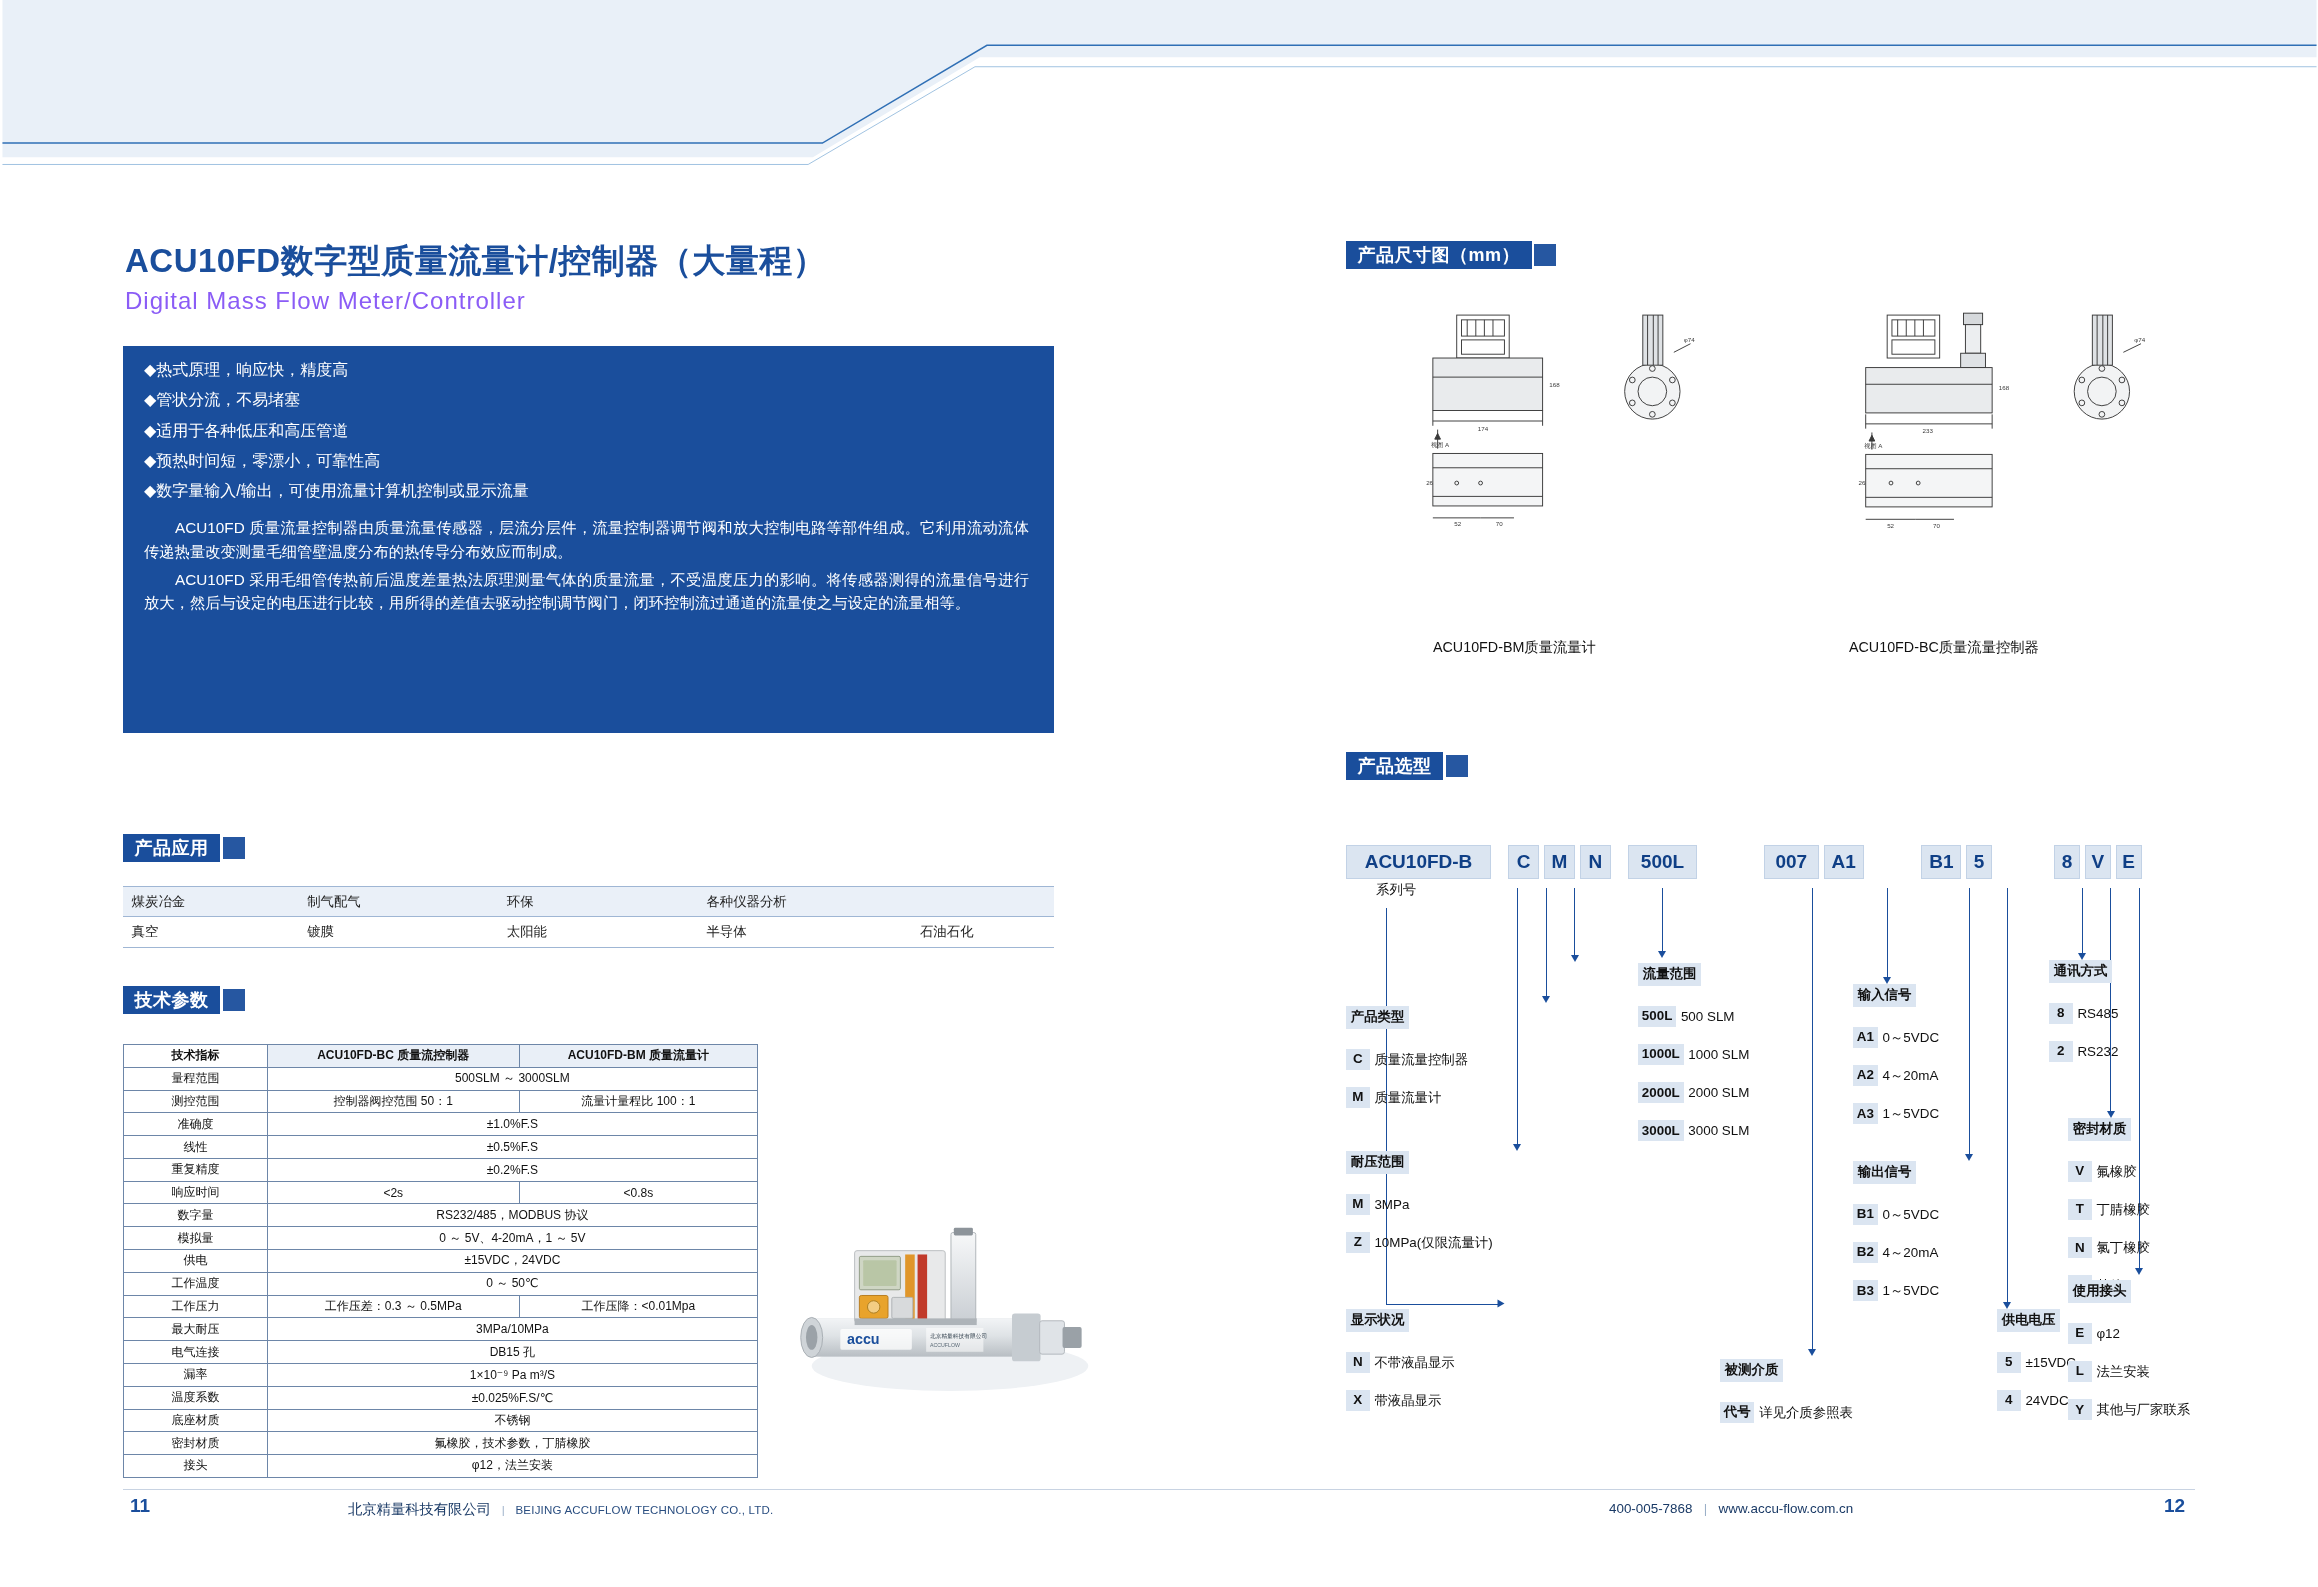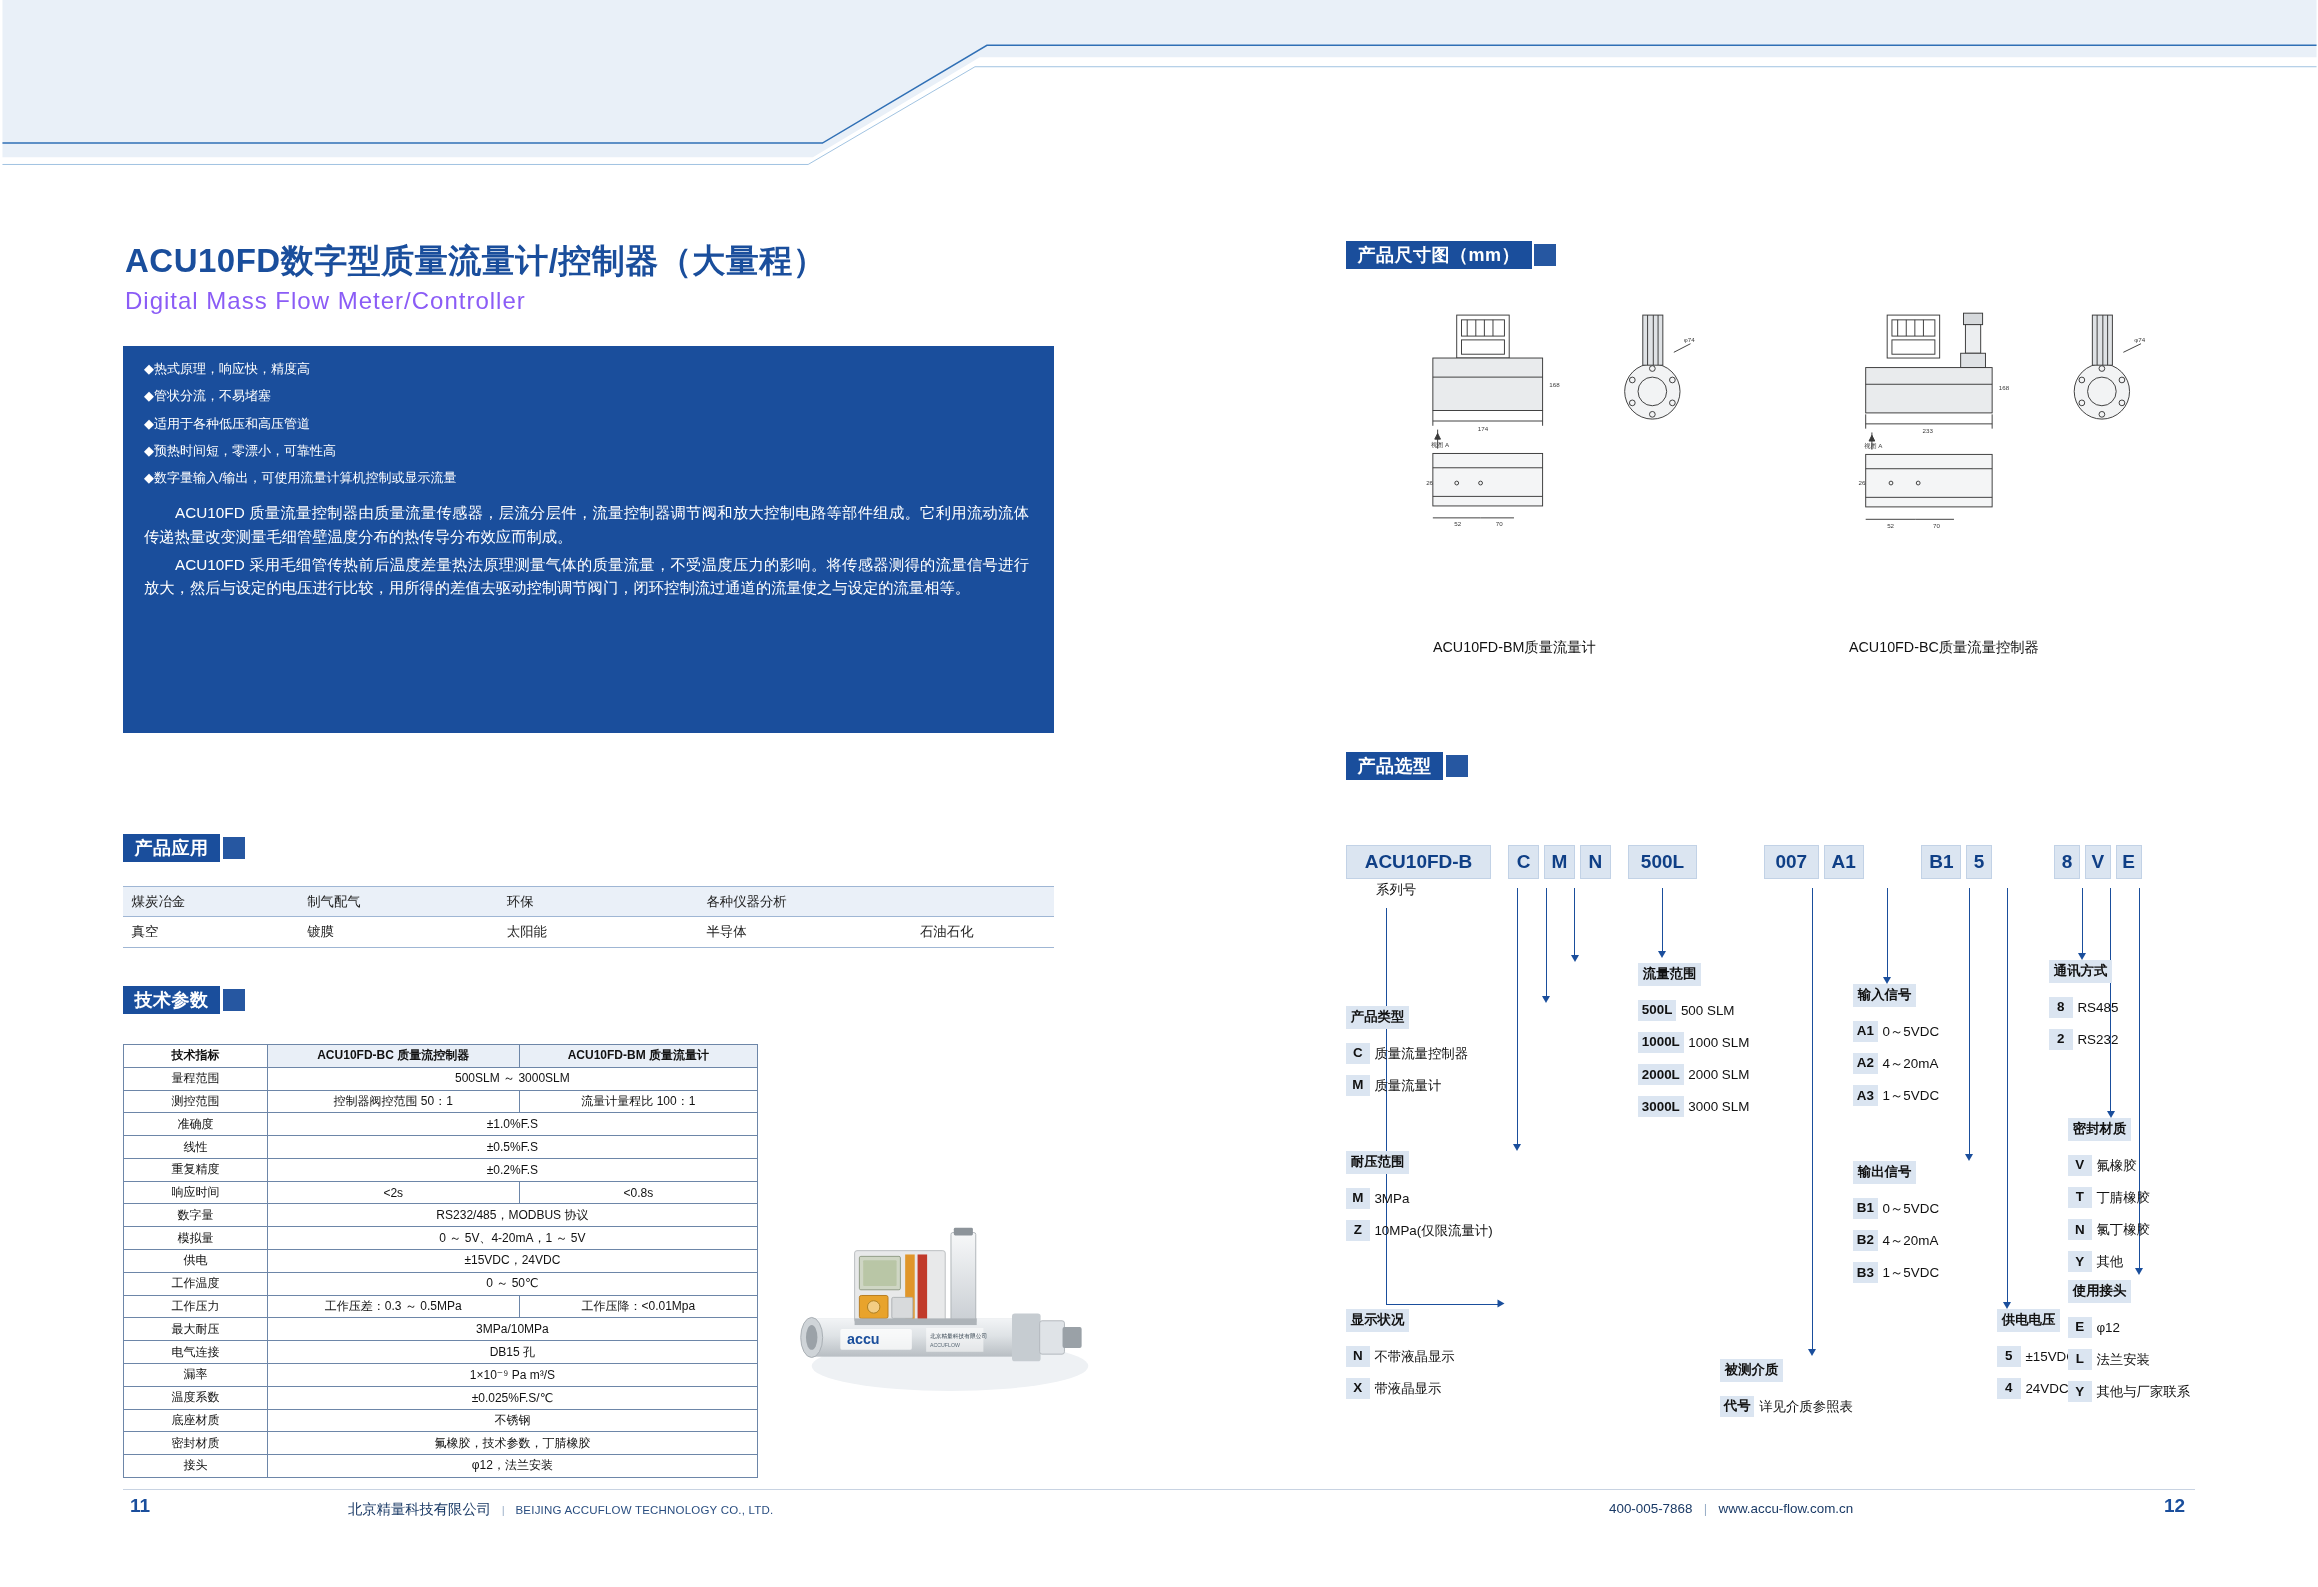--- a/index.html
+++ b/index.html
@@ -22,21 +22,21 @@
   .tag .box{background:#1a4e9c;color:#fff;font-size:18px;font-weight:bold;
             padding:4.8px 11.5px 5.7px 11.5px;letter-spacing:0.5px;line-height:1;}
   .tag .tail{width:22px;height:22px;background:#1a4e9c;margin-left:2.9px;opacity:.95;}
 
   
   .title-cn{position:absolute;left:125px;top:239px;font-size:33px;font-weight:bold;color:#1a4e9c;letter-spacing:0.5px;white-space:nowrap;}
   .title-en{position:absolute;left:125px;top:287px;font-size:24px;color:#8b5cf6;letter-spacing:1px;white-space:nowrap;}
 
   .bluebox{position:absolute;left:123px;top:346px;width:931px;height:387px;background:#1a4e9c;color:#fff;}
   .bluebox .bullets{padding:16px 21px 0 21px;}
-  .bluebox .bullet{font-size:13px;line-height:1.0;margin-bottom:14.3px;white-space:nowrap;}
+  .bluebox .bullet{font-size:16px;line-height:1.0;margin-bottom:14.3px;white-space:nowrap;}
   .bluebox .para{font-size:15.3px;line-height:1.55;padding:2.9px 25px 0 21px;text-align:justify;}
   .bluebox .para p{margin:0 0 3.8px 0;text-indent:31px;}
 
   
   .app-table{position:absolute;left:123px;top:886px;width:931px;border-collapse:collapse;font-size:13.4px;}
   .app-table td{border-top:1px solid #9fb6d4;border-bottom:1px solid #9fb6d4;padding:5.7px 0 5.7px 8.6px;color:#222;}
   .app-table tr:first-child td{background:#eaf0f8;}
   .app-table tr:last-child td{background:#ffffff;}
 
   
@@ -63,21 +63,21 @@
   .draw svg{display:block;}
 
   
   .code-row{position:absolute;left:1346px;top:845px;height:34px;display:flex;align-items:center;}
   .code{background:#dbe5f1;color:#0f3f86;font-weight:bold;font-size:19px;
         display:flex;align-items:center;justify-content:center;height:31.5px;margin-right:4.8px;border:0.5px solid #c2d2e6;}
   .series-lbl{position:absolute;left:1376px;top:881px;font-size:13.4px;color:#111;}
 
   .optbox{position:absolute;font-size:13.4px;color:#111;line-height:1.5;}
   .optbox .h{background:#dbe5f1;display:inline-block;padding:1.4px 4.8px;font-weight:bold;margin-bottom:2.9px;}
-  .optbox .r{white-space:nowrap;margin:11px 0;}
+  .optbox .r{white-space:nowrap;margin:17px 0;}
   .optbox .k{display:inline-block;background:#dbe5f1;padding:0.5px 3.8px;min-width:16px;text-align:center;margin-right:4.8px;font-weight:bold;}
   .optbox .k2{display:inline-block;background:#dbe5f1;padding:0.5px 3.8px;margin-right:4.8px;font-weight:bold;}
 
   .leader{position:absolute;background:#1a4e9c;}
   .leader.v{width:1px;}
   .leader.h{height:1px;}
   .arrow-d{position:absolute;width:0;height:0;border-left:4.3px solid transparent;border-right:4.3px solid transparent;border-top:7.6px solid #1a4e9c;}
 </style>
 </head>
 <body>

